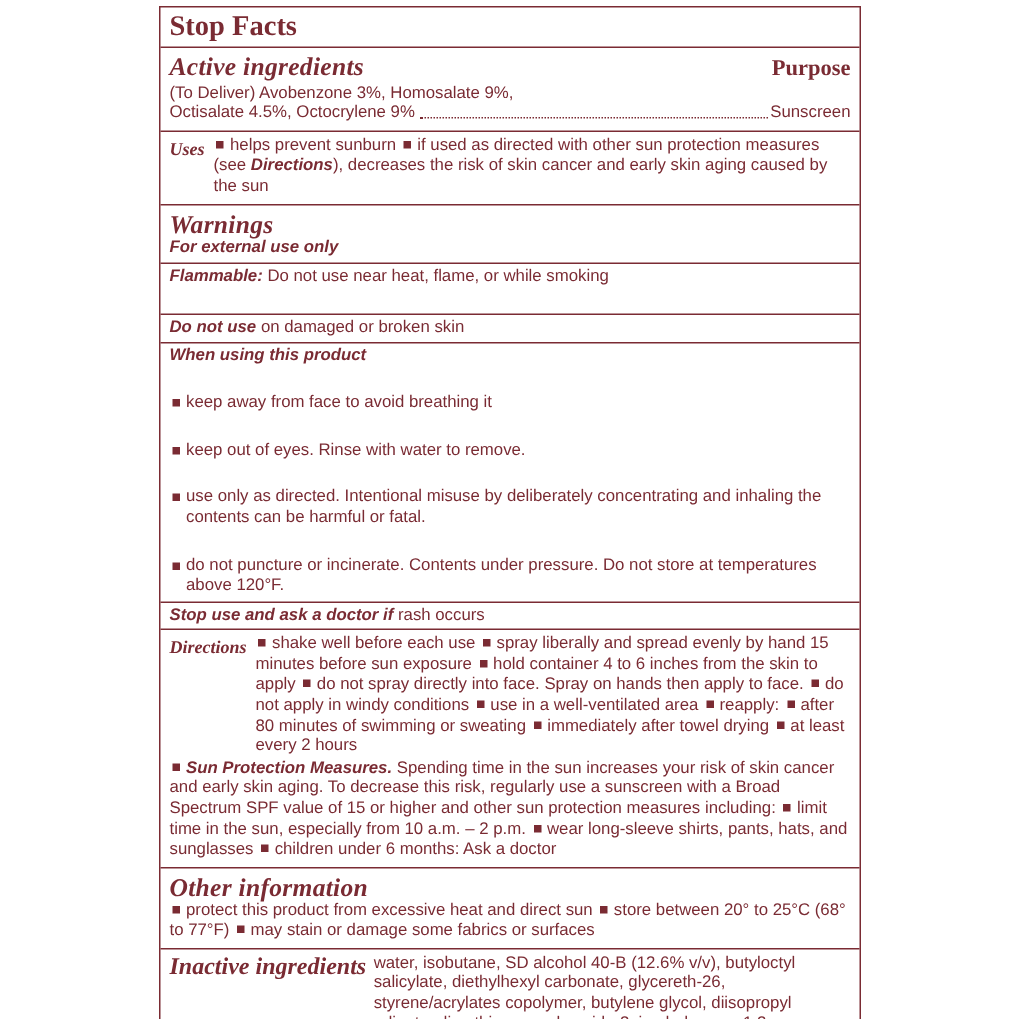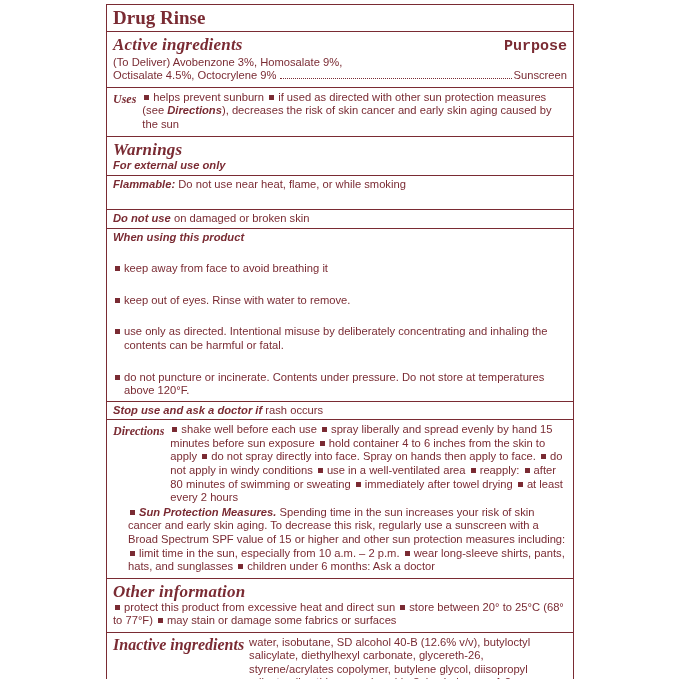--- a/index.html
+++ b/index.html
@@ -42,21 +42,21 @@
     font-size: 19px;
     line-height: 21px;
     padding: 2px 6px 3px 6px;
   }
   .hdrrow {
     display: flex;
     justify-content: space-between;
     align-items: baseline;
   }
   .purpose {
-    font-family: Liberation Mono, monospace;
+    font-family: Liberation Serif, serif;
     font-weight: bold;
     font-size: 15px;
   }
   .txt {
     font-size: 11.2px;
     line-height: 13.4px;
   }
   .b { font-weight: bold; font-style: italic; }
   .i { font-style: italic; }
   .row {
@@ -119,21 +119,21 @@
     font-size: 11.2px;
     line-height: 13.4px;
   }
   .flushline { margin-top: 1px; }
 </style>
 </head>
 <body>
 
 <div class="panel">
 
-  <div class="title-lg" style="border-bottom:1.5px solid #7a2b33;">Drug Rinse</div>
+  <div class="title-lg" style="border-bottom:1.5px solid #7a2b33;">Stop Facts</div>
 
   <div class="sec">
     <div class="hdrrow">
       <div class="title">Active ingredients</div>
       <div class="purpose">Purpose</div>
     </div>
     <div class="txt flushline">(To Deliver) Avobenzone 3%, Homosalate 9%,</div>
     <div class="row">
       <span class="txt">Octisalate 4.5%, Octocrylene 9%</span>
       <span class="dots"></span>
@@ -198,21 +198,21 @@
         <span class="sq"></span><span>hold container 4 to 6 inches from the skin to apply</span>
         <span class="sq"></span><span>do not spray directly into face. Spray on hands then apply to face.</span>
         <span class="sq"></span><span>do not apply in windy conditions</span>
         <span class="sq"></span><span>use in a well-ventilated area</span>
         <span class="sq"></span><span>reapply:</span>
         <span class="sq"></span><span>after 80 minutes of swimming or sweating</span>
         <span class="sq"></span><span>immediately after towel drying</span>
         <span class="sq"></span><span>at least every 2 hours</span>
       </div>
     </div>
-    <div class="bullets" style="margin-top:1px;margin-left:15px;">
+    <div class="bullets" style="margin-top:1px;">
       <span class="sq"></span><span class="b">Sun Protection Measures.</span>
       <span>Spending time in the sun increases your risk of skin cancer and early skin aging. To decrease this risk, regularly use a sunscreen with a Broad Spectrum SPF value of 15 or higher and other sun protection measures including:</span>
       <span class="sq"></span><span>limit time in the sun, especially from 10 a.m. – 2 p.m.</span>
       <span class="sq"></span><span>wear long-sleeve shirts, pants, hats, and sunglasses</span>
       <span class="sq"></span><span>children under 6 months: Ask a doctor</span>
     </div>
   </div>
 
   <div class="sec" style="padding-top:3px;padding-bottom:4px;">
     <div class="title">Other information</div>

